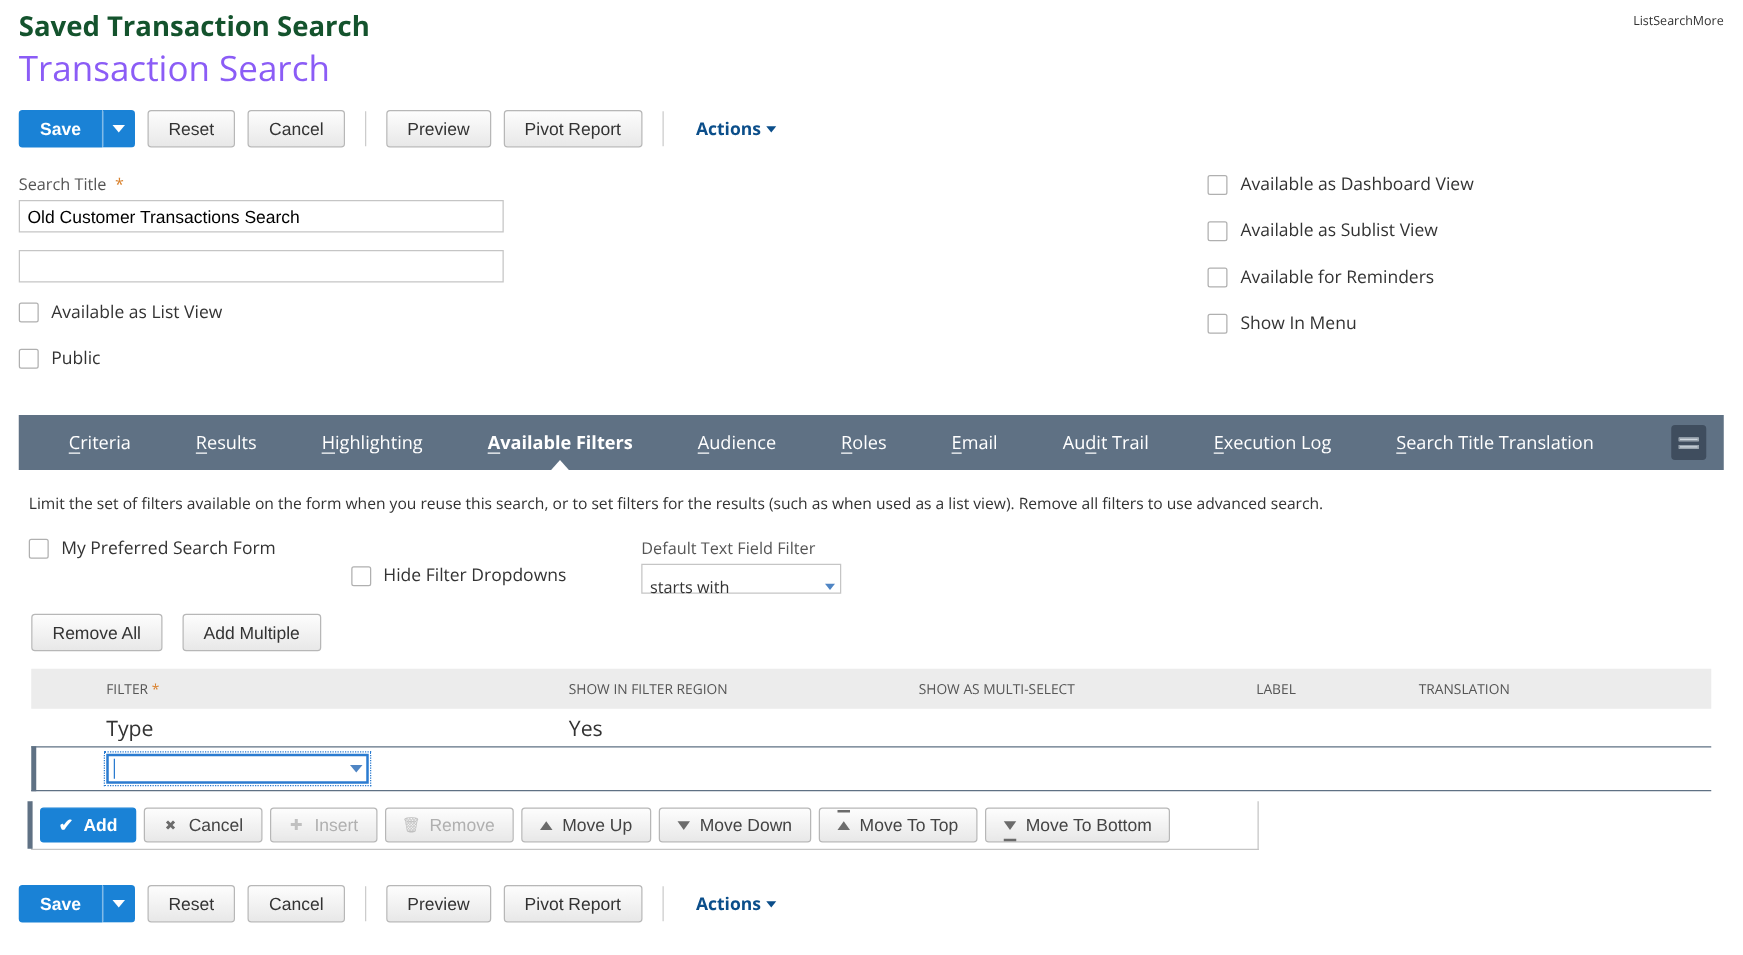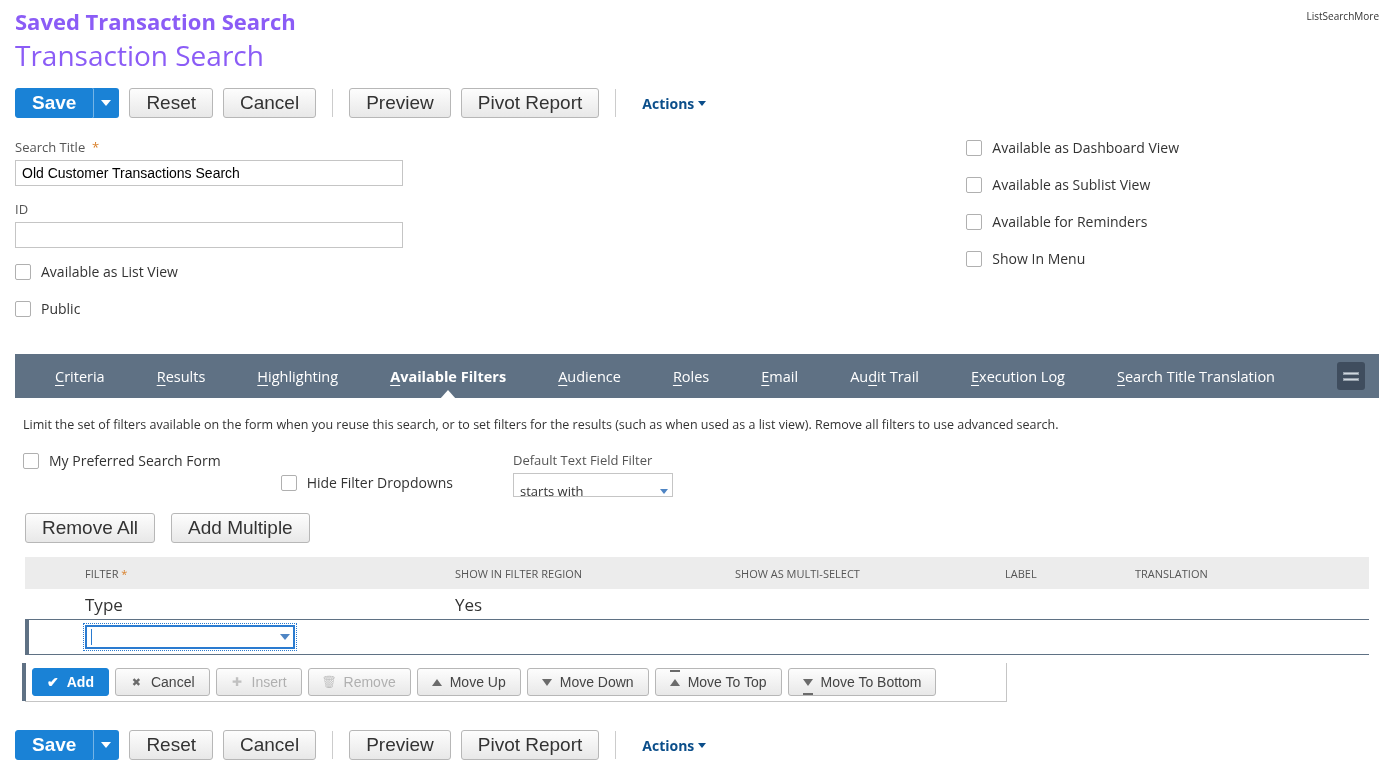--- a/index.html
+++ b/index.html
@@ -6,31 +6,31 @@
   body {
     margin: 0;
     font-family: "Open Sans", Arial, sans-serif;
     font-size: 14px;
     color: #333;
     background: #fff;
     padding: 6px 15px 20px 15px;
   }
   .header-row { display: flex; justify-content: space-between; align-items: flex-start; }
   .titles {}
-  .page-supertitle { font-size: 22px; font-weight: 700; color: #8b5cf6; margin: 0; }
+  .page-supertitle { font-size: 22px; font-weight: 700; color: #14532d; margin: 0; }
   .page-title { font-size: 28px; font-weight: 400; color: #8b5cf6; margin: 0 0 14px 0; }
   .top-links { display: flex; color: #333; font-size: 10px; padding-top:3px;}
   .top-links span { cursor: pointer; }
   .toolbar { display: flex; align-items: center; gap: 10px; margin-bottom: 20px; }
   .btn {
     border: 1px solid #b7b7b7;
     border-radius: 3px;
     background: linear-gradient(#fdfdfd, #e8e8e8);
     padding: 5px 16px;
-    font-size: 19px;
+    font-size: 14px;
     color: #333;
     cursor: pointer;
     height: 30px;
     display: inline-flex; align-items: center; justify-content: center;
   }
   .btn-primary {
     background: #1a82d6;
     color: #fff;
     border: 1px solid #1a82d6;
     font-weight: 600;
@@ -175,21 +175,20 @@
   </span>
 </div>
 
 <div class="form-cols">
   <div class="col">
     <div class="field">
       <label class="field-label"><span>Search Title</span> &nbsp;<span class="req">*</span></label>
       <input class="input" value="Old Customer Transactions Search" style="">
     </div>
     <div class="field">
-      <label class="field-label">ID</label>
       <input class="input" value="" style="">
     </div>
     <div class="chk-row">
       <span class="chk"></span>
       <span class="chk-label">Available as List View</span>
     </div>
     <div class="chk-row">
       <span class="chk"></span>
       <span class="chk-label">Public</span>
     </div>

